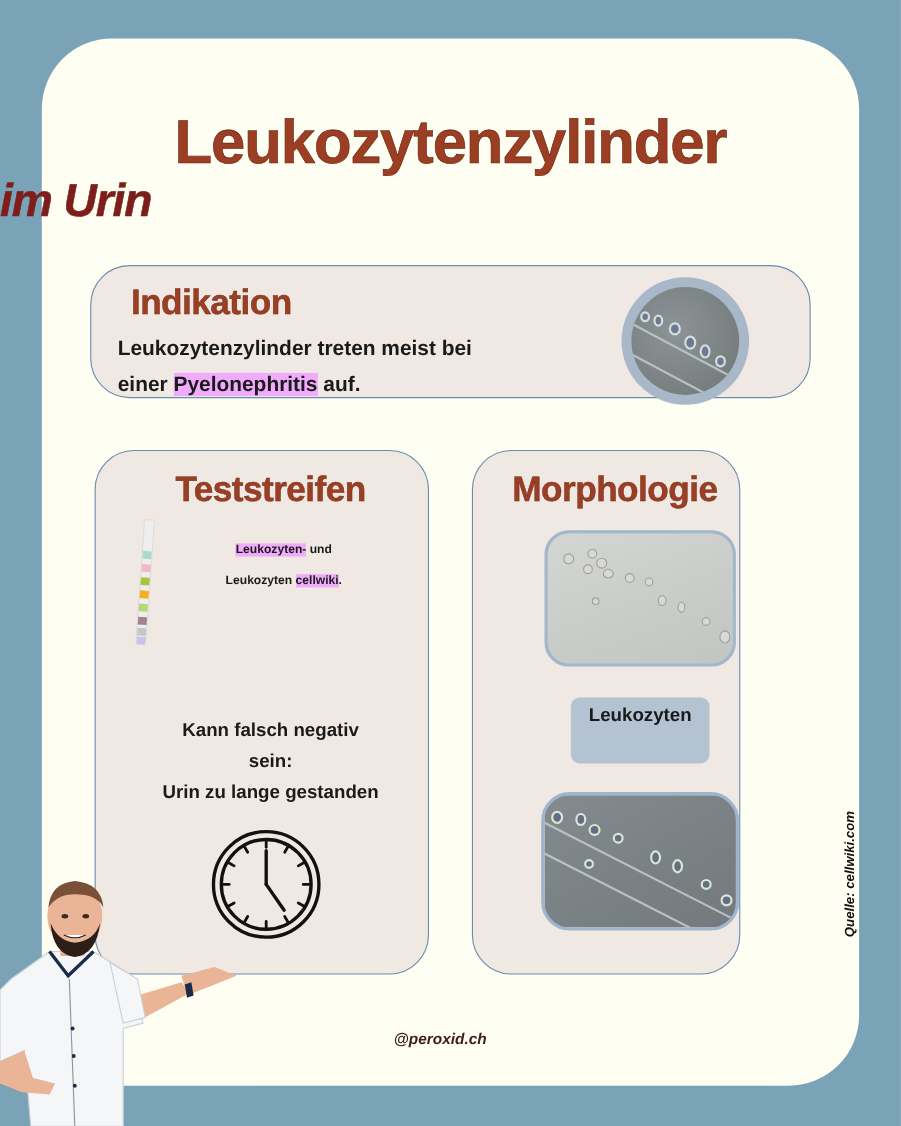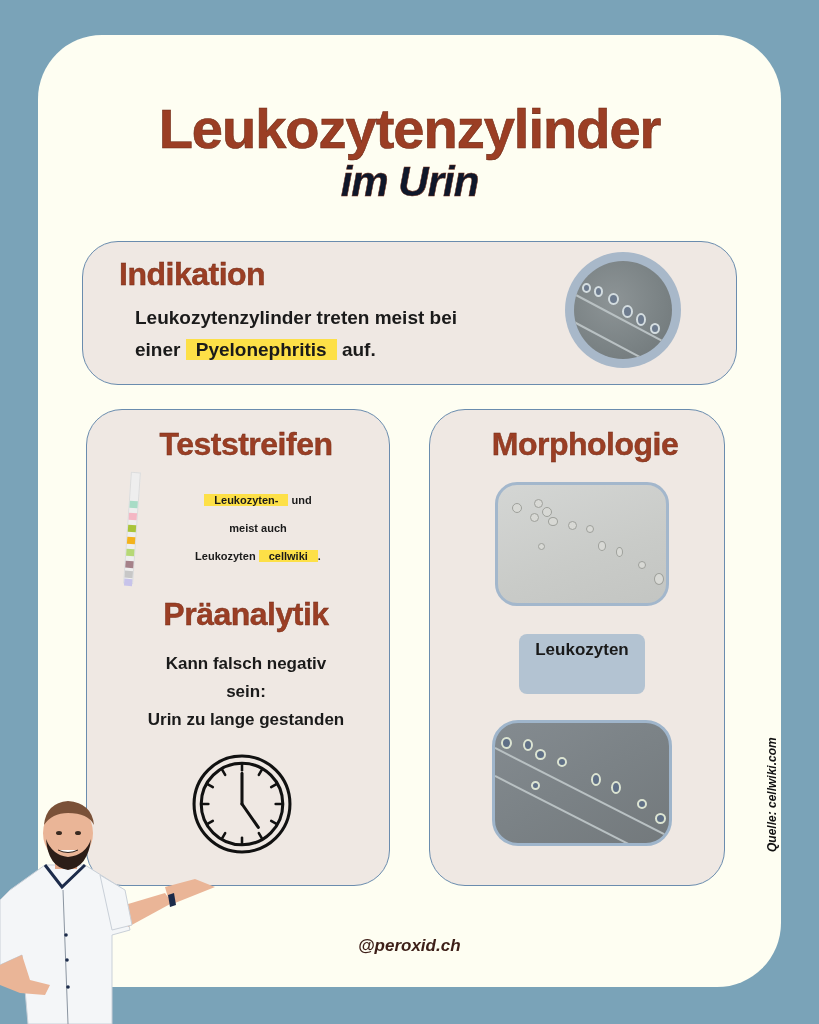--- a/index.html
+++ b/index.html
@@ -22,52 +22,51 @@
       text-align: center;
       font-size: 56px;
       font-weight: bold;
       color: #9b3e24;
       letter-spacing: -1px;
       -webkit-text-stroke: 0.6px #6e2a16;
     }
     .title-sub {
       position: absolute;
       left: 0; right: 0; top: 158px;
-      text-align: center;
       font-size: 42px;
       font-weight: bold;
       font-style: italic;
-      color: #0f172a;
+      color: #7f1d1d;
       letter-spacing: -1px;
       -webkit-text-stroke: 0.5px #6e2a16;
     }
     .panel {
       position: absolute;
       background: #efe8e3;
       border: 1.5px solid #6a8cae;
       border-radius: 36px;
     }
-    .panel-indikation { left: 82px; top: 241px; width: 655px; height: 144px; }
+    .panel-indikation { left: 82px; top: 241px; width: 655px; height: 121px; }
     .panel-left { left: 86px; top: 409px; width: 304px; height: 477px; }
-    .panel-right { left: 429px; top: 409px; width: 296px; height: 477px; }
+    .panel-right { left: 429px; top: 409px; width: 244px; height: 477px; }
 
     .heading {
       font-weight: bold;
       color: #9b3e24;
       font-size: 32px;
       letter-spacing: -0.5px;
       -webkit-text-stroke: 0.4px #6e2a16;
     }
     .indikation-heading { position: absolute; left: 36px; top: 14px; }
     .indikation-text {
-      position: absolute; left: 52px; top: 60px;
+      position: absolute; left: 24px; top: 60px;
       font-size: 19px; font-weight: bold; color: #1a1a1a;
       line-height: 32px;
     }
-    .hl { background: #fde047; padding: 0 10px; }
+    .hl { background: #f0abfc; padding: 0 0; }
     .circle-img {
       position: absolute; left: 482px; top: 10px;
       width: 116px; height: 116px; border-radius: 50%;
       background: #a8b8c9;
       padding: 9px;
     }
     .circle-img .inner {
       width: 100%; height: 100%; border-radius: 50%;
       background: radial-gradient(ellipse at 40% 40%, #8d9496 0%, #7a8284 60%, #6e7577 100%);
       position: relative; overflow: hidden;
@@ -129,21 +128,21 @@
     .micro2 .cell { border-color: #dce4d2; background: #5f6f86; }
 
     .quelle {
       position: absolute; left: 765px; top: 852px;
       transform: rotate(-90deg); transform-origin: left top;
       font-size: 12px; font-weight: bold; font-style: italic; color: #111;
       white-space: nowrap;
     }
     .handle {
       position: absolute; left: 358px; top: 936px;
-      font-size: 17px; font-weight: bold; font-style: italic; color: #3d1f18;
+      font-size: 14px; font-weight: bold; font-style: italic; color: #3d1f18;
     }
     .person { position: absolute; left: 0; top: 795px; width: 225px; height: 229px; }
   </style>
 </head>
 <body>
 
 <div class="card"></div>
 
 <div class="title-main">Leukozytenzylinder</div>
 <div class="title-sub">im Urin</div>
@@ -177,25 +176,23 @@
     <div class="pad" style="top:52px;background:#a9c43a;"></div>
     <div class="pad" style="top:64px;background:#f3b21c;"></div>
     <div class="pad" style="top:76px;background:#b6d876;"></div>
     <div class="pad" style="top:88px;background:#a58189;"></div>
     <div class="pad" style="top:98px;background:#c7c7c7;"></div>
     <div class="pad" style="top:106px;background:#c7c3ea;"></div>
   </div>
 
   <div class="centered strip-text">
     <div><span class="hl">Leukozyten-</span><span> und</span></div>
-    <div>meist auch</div>
     <div><span>Leukozyten </span><span class="hl">cellwiki</span><span>.</span></div>
   </div>
 
-  <div class="heading centered praeanalytik-heading">Präanalytik</div>
   <div class="centered prae-text">
     <div>Kann falsch negativ</div>
     <div>sein:</div>
     <div>Urin zu lange gestanden</div>
   </div>
 
   <svg class="clock" viewBox="0 0 100 100">
     <circle cx="50" cy="50" r="47" fill="none" stroke="#111" stroke-width="3"></circle>
     <circle cx="50" cy="50" r="40" fill="none" stroke="#111" stroke-width="3"></circle>
     <g stroke="#111" stroke-width="2.5" stroke-linecap="round">

